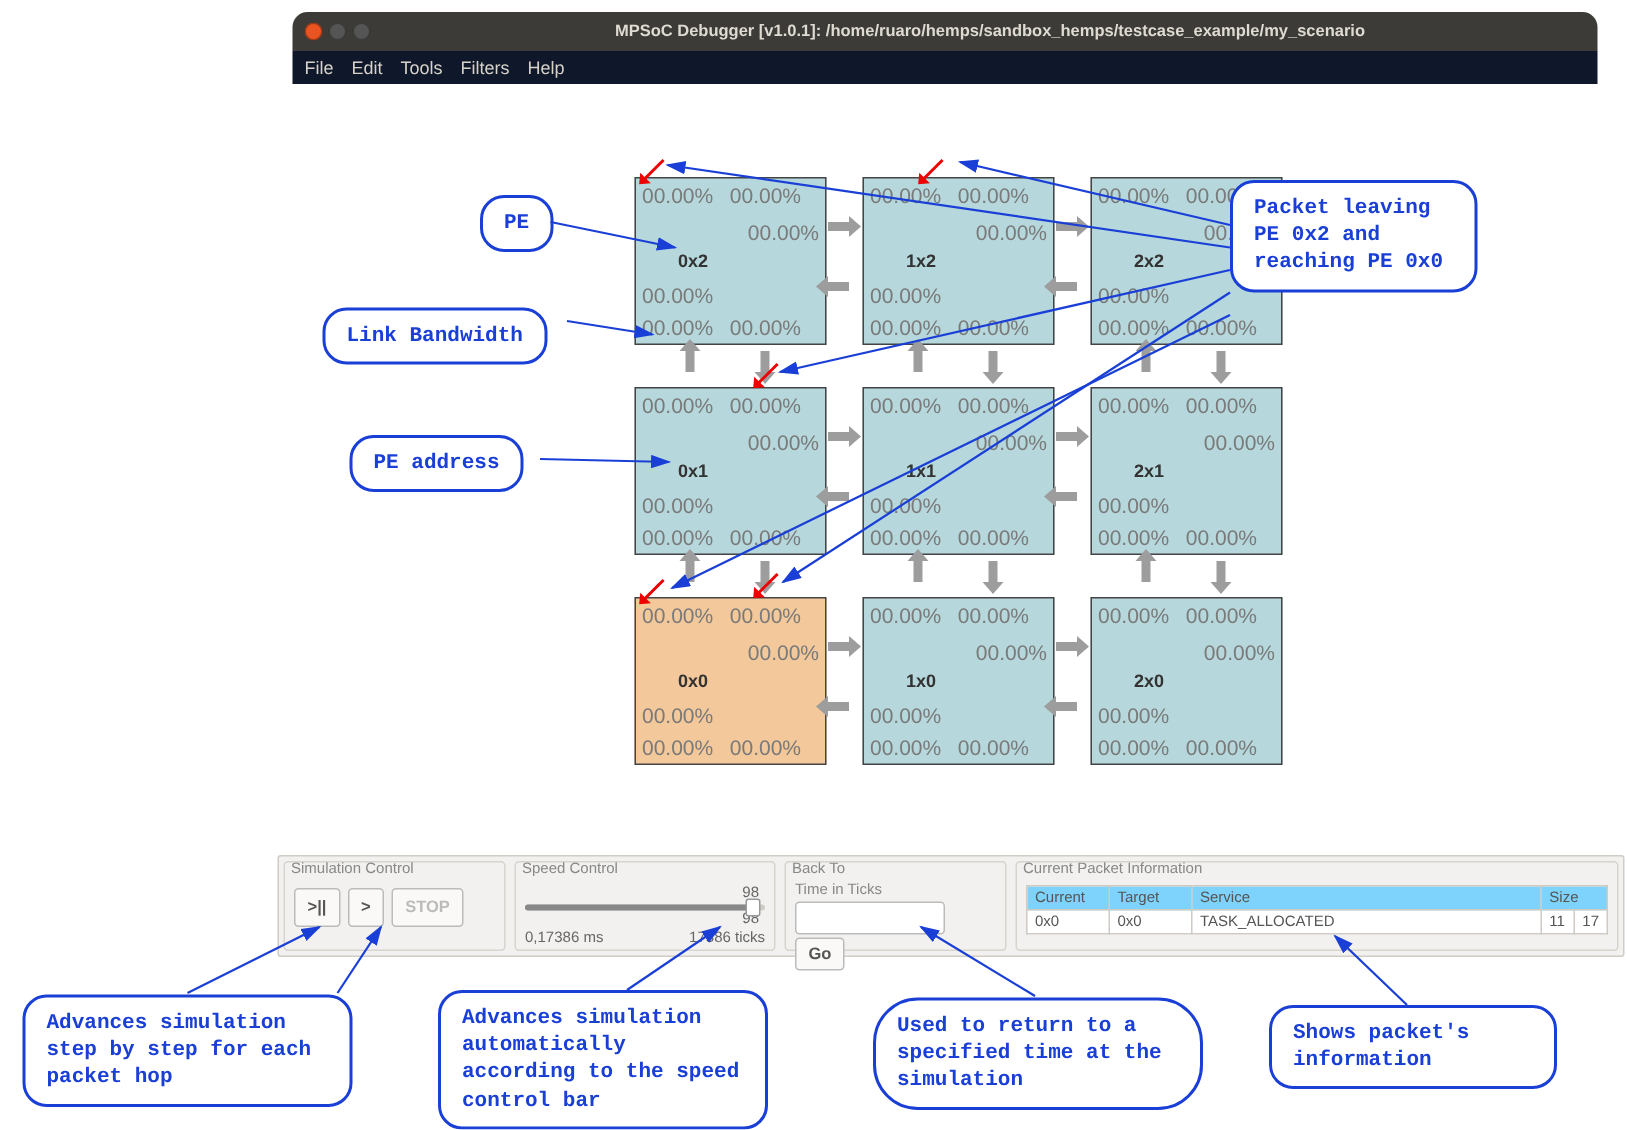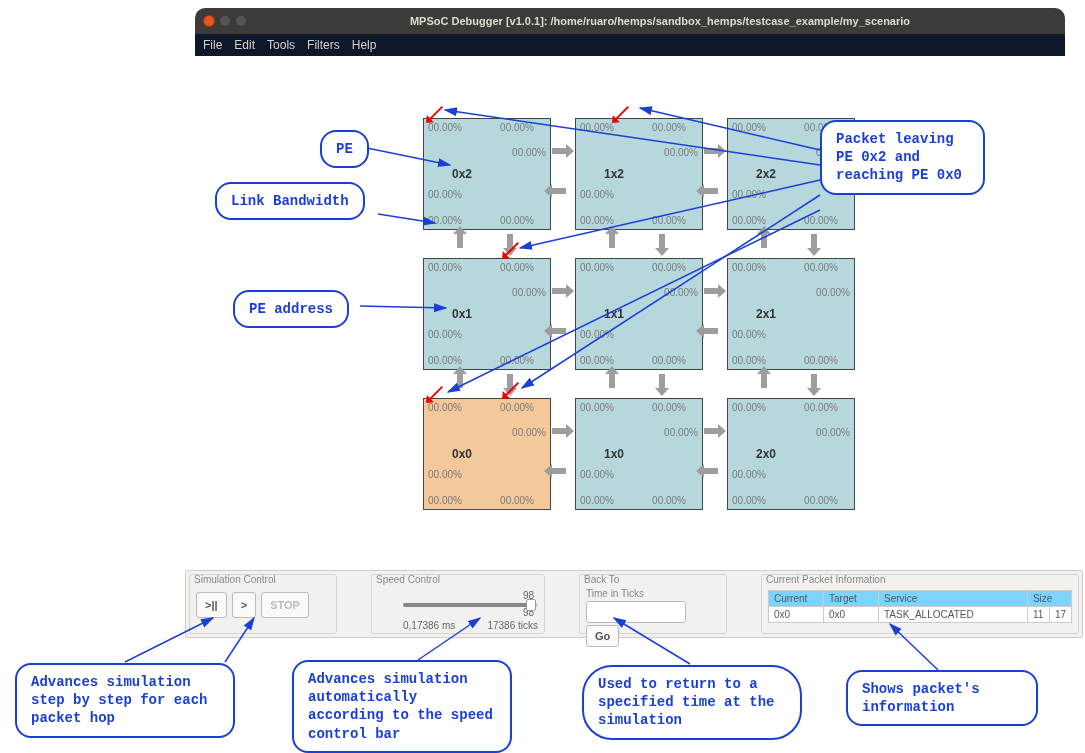--- a/index.html
+++ b/index.html
@@ -31,21 +31,21 @@
     background:#0f172a; color:#d6d2c8; font-size:12px; display:flex; align-items:center;
     gap:12px; padding-left:8px;
   }
   .menuitem{cursor:default;}
 
   
   .noc { position:absolute; left:423px; top:104px; width:440px; height:412px; }
   .cell { position:absolute; width:128px; height:112px; background:#b6d8dc; border:1px solid #444; }
   .cell.hi { background:#f3c89a; }
   .cell .addr { position:absolute; left:28px; top:48px; font-size:12px; font-weight:bold; color:#333;}
-  .pct { position:absolute; font-size:10px; color:#7a7a7a; }
+  .pct { position:absolute; font-size:14px; color:#7a7a7a; }
   .pct.top{top:3px; right:16px;}
   .pct.tl{top:3px; left:4px;}
   .pct.right{top:28px; right:4px;}
   .pct.bottom{bottom:3px; right:16px;}
   .pct.bl{bottom:3px; left:4px;}
   .pct.left{top:70px; left:4px;}
 
   
   .harrow, .varrow { position:absolute; background:#9d9d9d; }
   .harrow{ height:6px; width:14px; }
@@ -64,31 +64,31 @@
     position:absolute; border:2px solid #1a3fd6; border-radius:16px;
     background:#fff; padding:8px 14px; color:#1a3fd6;
     font-family: "Courier New", monospace; font-weight:bold; font-size:14px;
     text-align:left; line-height:1.3;
   }
 
   
   .panel {
     position:absolute; left:185px; top:570px; width:898px; height:68px;
     background:#f2f1f0; border:1px solid #d0ccc6; display:flex;
-    font-size:11px; color:#555; border-radius:2px;gap:28px;
+    font-size:11px; color:#555; border-radius:2px;
   }
   .group { border:1px solid #d7d3cd; margin:3px; padding:3px 6px; position:relative; border-radius:3px;}
   .group .glabel{position:absolute; top:-1px; left:4px; font-size:10px; color:#888;}
   .g-sim{width:148px;}
   .g-speed{width:174px;}
   .g-back{width:148px;}
   .g-packet{flex:1;}
   .btn { display:inline-block; background:#faf9f7; border:1px solid #bbb; border-radius:3px; padding:6px 8px; font-size:11px; font-weight:bold; color:#555; margin-top:14px; margin-right:2px; cursor:default;}
   .btn.dim{color:#bbb;}
-  .slider-row{margin-top:12px; font-size:10px; color:#666;margin-left:25px;}
+  .slider-row{margin-top:12px; font-size:10px; color:#666;}
   .slider{position:relative; height:4px; background:#d0ccc6; border-radius:2px; margin-top:2px;}
   .slider .fill{position:absolute; left:0; top:0; height:100%; width:95%; background:#888; border-radius:2px;}
   .slider .thumb{position:absolute; left:95%; top:-4px; width:10px; height:12px; background:#fff; border:1px solid #999; border-radius:2px; margin-left:-5px;}
   .inp{background:#fff; border:1px solid #bbb; border-radius:3px; height:22px; width:100px; display:inline-block; vertical-align:middle; margin-top:14px;}
   .gob{display:inline-block;}
   .tbl{margin-top:12px; width:100%; border-collapse:collapse;}
   .tbl th,.tbl td{border:1px solid #cfcbc4; padding:2px 5px; text-align:left; font-size:10px; color:#555; background:#fff;}
   .tbl th{background:#7dd3fc; font-weight:normal;}
 </style>
 </head>
@@ -223,21 +223,21 @@
   <div class="varrow" style="left:388px; top:270px;"></div>
 
   <div class="diag" style="left:12px; top:0px;"></div>
   <div class="diag" style="left:198px; top:0px;"></div>
   <div class="diag" style="left:88px; top:136px;"></div>
   <div class="diag" style="left:12px; top:280px;"></div>
   <div class="diag" style="left:88px; top:276px;"></div>
 </div>
 
 <div class="callout" style="left:320px; top:130px;">PE</div>
-<div class="callout" style="left:215px; top:182px;">Link Bandwidth</div>
+<div class="callout" style="left:215px; top:205px;">Link Bandwidth</div>
 <div class="callout" style="left:233px; top:290px;">PE address</div>
 <div class="callout" style="left:820px; top:120px; width:165px; text-align:left;">Packet leaving PE 0x2 and reaching PE 0x0</div>
 <div class="callout" style="left:15px; top:663px; width:220px;">Advances simulation step by step for each packet hop</div>
 <div class="callout" style="left:292px; top:660px; width:220px;">Advances simulation automatically according to the speed control bar</div>
 <div class="callout" style="left:582px; top:665px; width:220px;border-radius:30px;">Used to return to a specified time at the simulation</div>
 <div class="callout" style="left:846px; top:670px; width:192px;">Shows packet's information</div>
 
 <div class="panel">
   <div class="group g-sim">
     <span class="glabel">Simulation Control</span>

